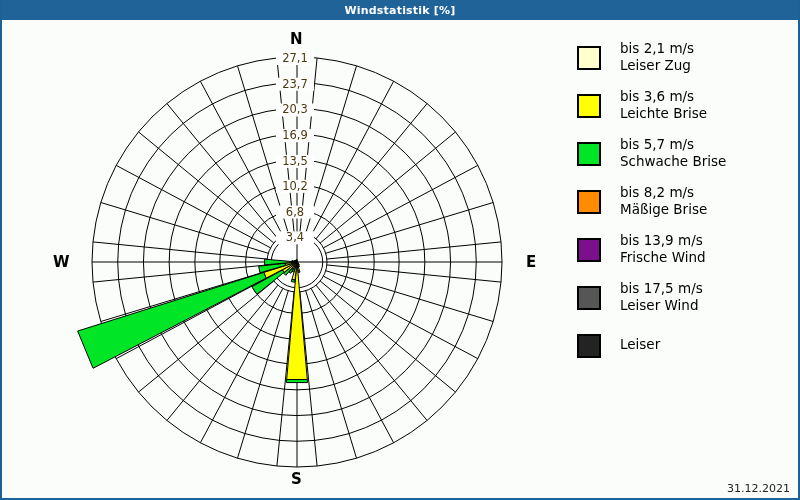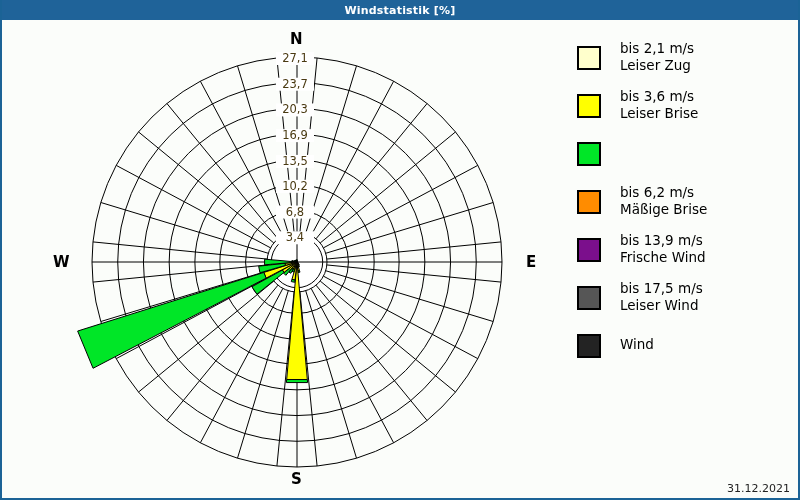--- a/index.html
+++ b/index.html
@@ -229,50 +229,54 @@
         <div class="swatch" style="background: rgb(255, 255, 204);"></div>
         <div class="legend-text">
           <div>bis 2,1 m/s</div>
           <div>Leiser Zug</div>
         </div>
       </div>
       <div class="legend-row">
         <div class="swatch" style="background: rgb(255, 255, 0);"></div>
         <div class="legend-text">
           <div>bis 3,6 m/s</div>
-          <div>Leiser Brise</div>
+          <div>Leichte Brise</div>
         </div>
       </div>
       <div class="legend-row">
         <div class="swatch" style="background: rgb(0, 230, 39);"></div>
+        <div class="legend-text">
+          <div>bis 5,7 m/s</div>
+          <div>Schwache Brise</div>
+        </div>
       </div>
       <div class="legend-row">
         <div class="swatch" style="background: rgb(255, 140, 0);"></div>
         <div class="legend-text">
-          <div>bis 6,2 m/s</div>
+          <div>bis 8,2 m/s</div>
           <div>Mäßige Brise</div>
         </div>
       </div>
       <div class="legend-row">
         <div class="swatch" style="background: rgb(123, 15, 140);"></div>
         <div class="legend-text">
           <div>bis 13,9 m/s</div>
           <div>Frische Wind</div>
         </div>
       </div>
       <div class="legend-row">
         <div class="swatch" style="background: rgb(86, 86, 86);"></div>
         <div class="legend-text">
           <div>bis 17,5 m/s</div>
           <div>Leiser Wind</div>
         </div>
       </div>
       <div class="legend-row">
         <div class="swatch" style="background: rgb(35, 35, 35);"></div>
         <div class="legend-text">
-          <div>Wind</div>
+          <div>Leiser</div>
         </div>
       </div>
     </div>
 
   <div id="datestamp">31.12.2021</div>
 
 </div>
 
 </body></html>

